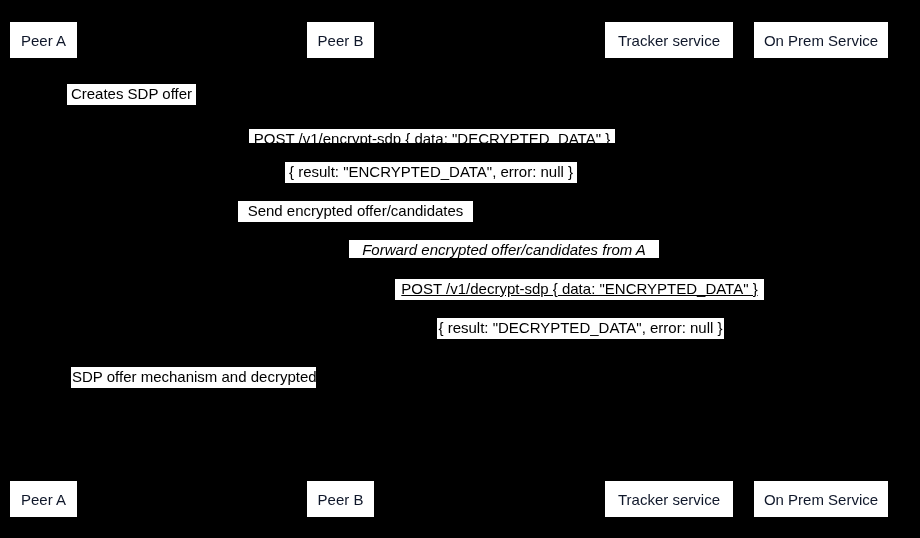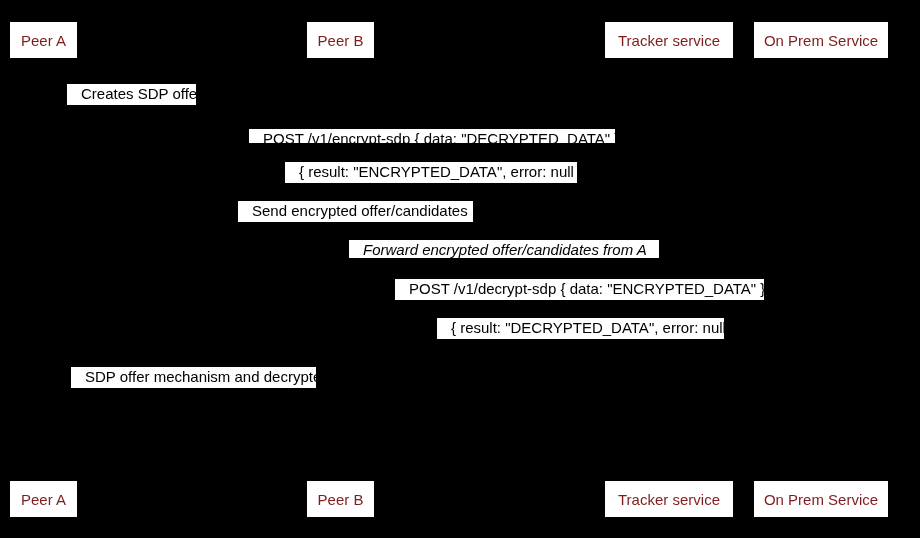--- a/index.html
+++ b/index.html
@@ -17,21 +17,21 @@
     font-family: "Liberation Sans", sans-serif;
     -webkit-font-smoothing: antialiased;
   }
 
   
   .actor-box {
     position: absolute;
     box-sizing: border-box;
     background: #ffffff;
     border: 1px solid #ffffff;
-    color: #7f1d1d;
+    color: #0f172a;
     font-size: 15px;
     line-height: 1;
     display: flex;
     align-items: center;
     justify-content: center;
     text-align: center;
     white-space: nowrap;
     height: 36px;
   }
 
@@ -54,21 +54,21 @@
   
   .msg-label {
     position: absolute;
     box-sizing: border-box;
     background: #ffffff;
     color: #000000;
     font-size: 15px;
     line-height: 20px;
     white-space: pre;
     text-align: center;
-    padding: 0 14px;
+    padding: 0 1px;
   }
   .msg-label.multiline {
     white-space: pre-line;
   }
 </style>
 </head>
 <body>
 
 <div id="canvas">
 
@@ -95,21 +95,21 @@
   <div class="msg-label" style="left:67px; top:84px; width:129px; height:21px;">Creates SDP offer</div>
 
   <div class="msg-label" style="left:249px; top:129px; width:366px; height:14px;">POST /v1/encrypt-sdp { data: "DECRYPTED_DATA" }</div>
 
   <div class="msg-label" style="left:285px; top:162px; width:292px; height:21px;">{ result: "ENCRYPTED_DATA", error: null }</div>
 
   <div class="msg-label" style="left:238px; top:201px; width:235px; height:21px;text-align:center;">Send encrypted offer/candidates</div>
 
   <div class="msg-label" style="left:349px; top:240px; width:310px; height:18px;font-style:italic;">Forward encrypted offer/candidates from A</div>
 
-  <div class="msg-label" style="left:395px; top:279px; width:369px; height:21px;">POST /v1/decrypt-sdp { data: "ENCRYPTED_DATA" }</div>
+  <div class="msg-label" style="left:395px; top:279px; width:369px; height:21px;text-decoration:underline;">POST /v1/decrypt-sdp { data: "ENCRYPTED_DATA" }</div>
 
   <div class="msg-label" style="left:437px; top:318px; width:287px; height:21px;">{ result: "DECRYPTED_DATA", error: null }</div>
 
   <div class="msg-label" style="left:71px; top:367px; width:245px; height:21px;">SDP offer mechanism and decrypted!</div>
 
 
   <div class="actor-box" style="left:10px; top:481px; width:67px;">Peer A</div>
   <div class="actor-box" style="left:307px; top:481px; width:67px;">Peer B</div>
   <div class="actor-box" style="left:605px; top:481px; width:128px;">Tracker service</div>
   <div class="actor-box" style="left:754px; top:481px; width:134px;">On Prem Service</div>

